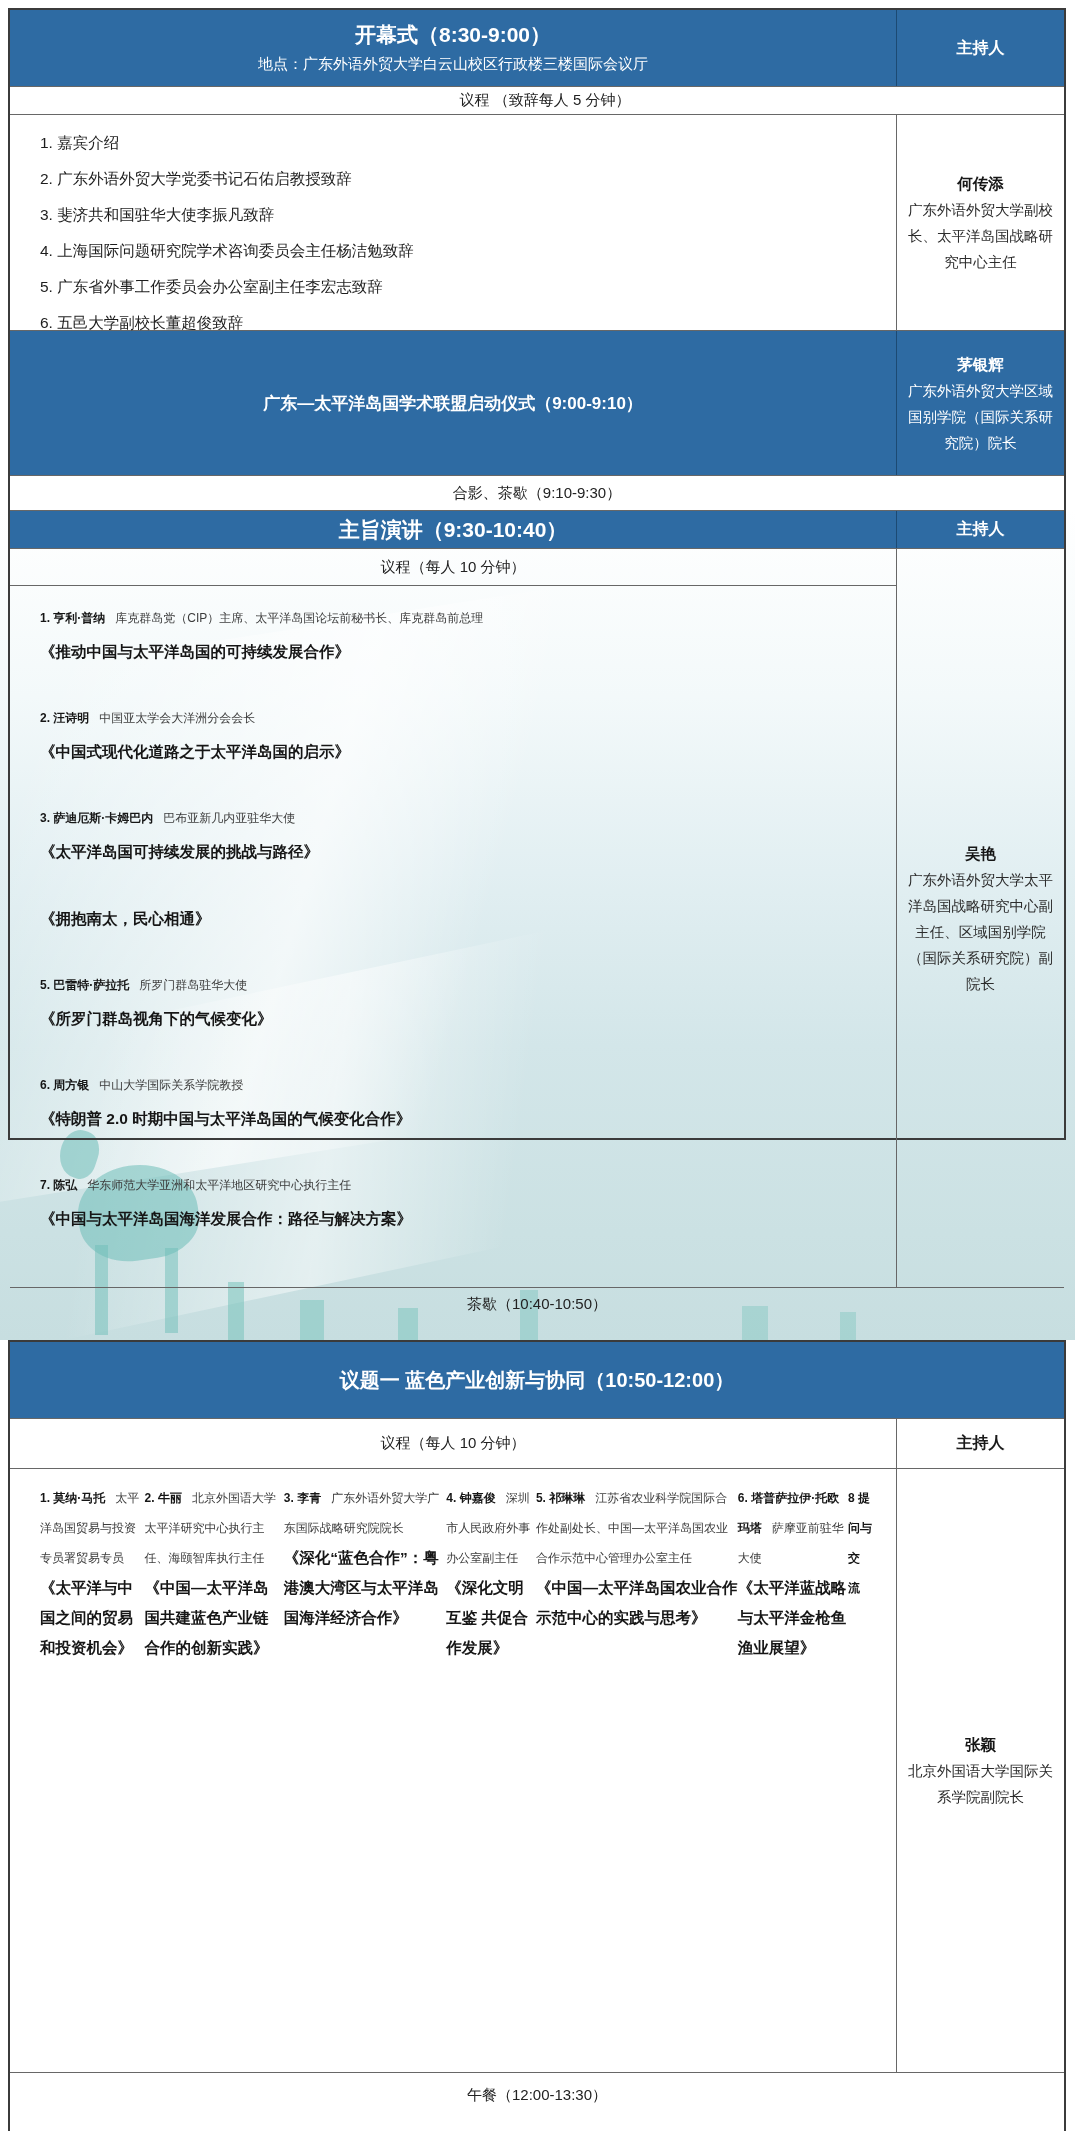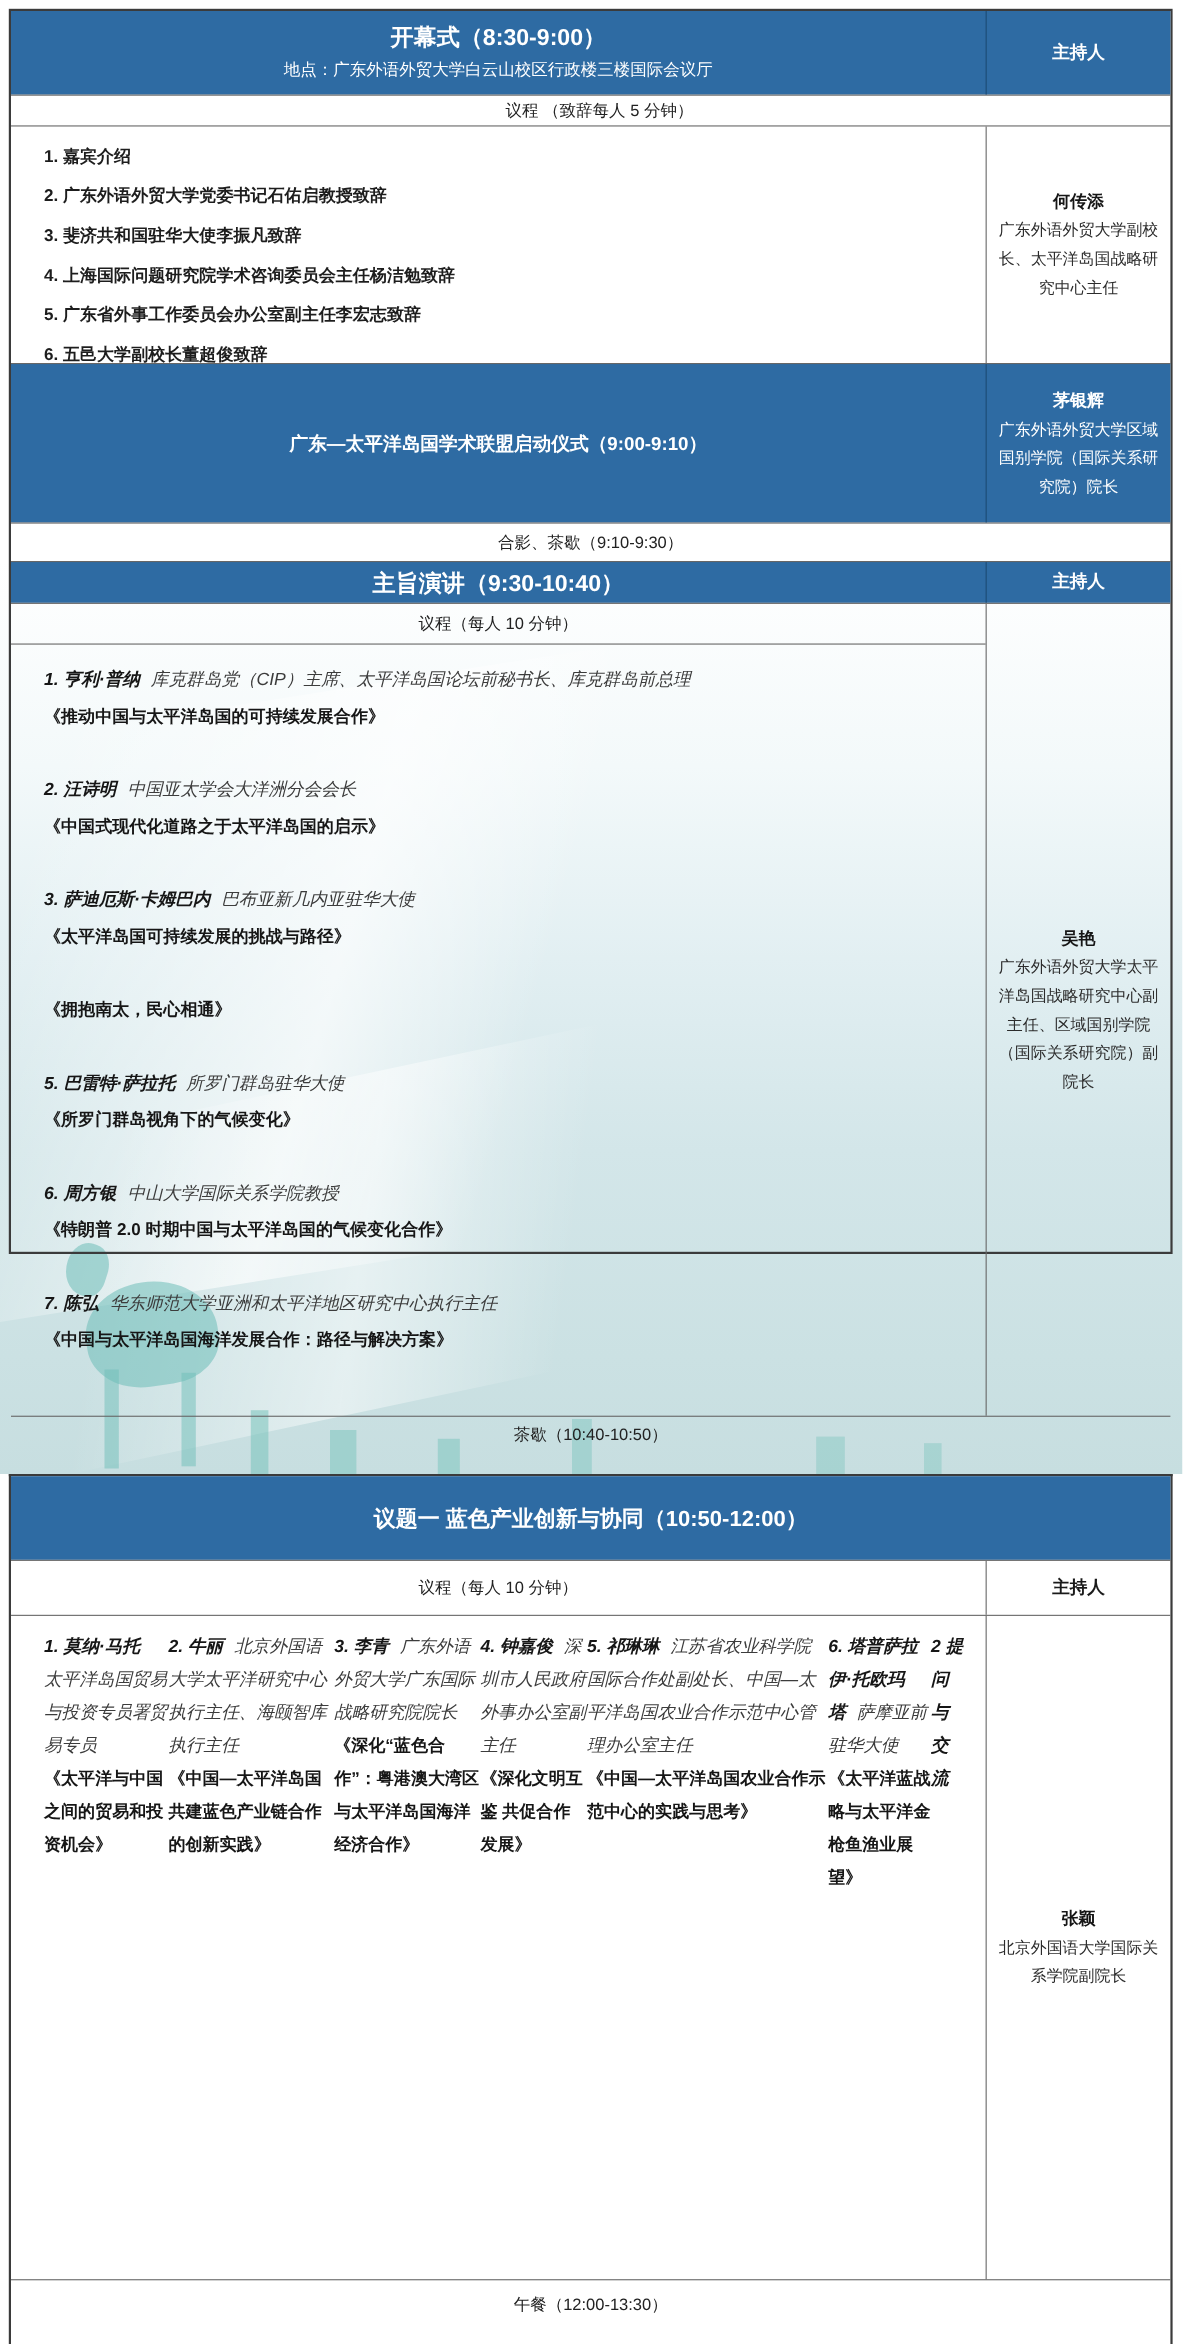--- a/index.html
+++ b/index.html
@@ -64,32 +64,32 @@
 
   
   .hdr-title{font-size:21px; font-weight:bold; line-height:30px;}
   .hdr-sub{font-size:15px; line-height:24px; margin-top:2px;}
   .host-label{font-size:16px; font-weight:bold;}
   .host-label-dark{font-size:16px; font-weight:bold; color:#1a1a1a;}
   .note-text{font-size:15px; color:#222; text-align:center;}
   .full-cell{flex:1; display:flex; align-items:center; justify-content:center;}
 
   .open-items{padding:10px 20px 0 30px; justify-content:flex-start;}
-  .open-item{font-size:15.5px; font-weight:bold; color:#1d1d1d; line-height:36px; white-space:nowrap;}
+  .open-item{font-size:15.5px; font-weight:normal; color:#1d1d1d; line-height:36px; white-space:nowrap;}
 
   .launch-title{font-size:17px; font-weight:bold; text-align:center;}
   .khdr-title{font-size:21px; font-weight:bold; text-align:center;}
 
   .sub-note{height:37px; box-sizing:border-box; border-bottom:1px solid #676767;
             display:flex; align-items:center; justify-content:center;}
   .speeches{flex:1; padding:16px 18px 0 30px; box-sizing:border-box;}
 
   .entry{margin-bottom:34px;}
   .entry:last-child{margin-bottom:0;}
-  .entry .l1{font-size:16px; line-height:33px; color:#3c3c3c;font-style:italic;}
+  .entry .l1{font-size:12px; line-height:33px; color:#3c3c3c;}
   .entry .nm{font-weight:bold; color:#161616; margin-right:10px;}
   .entry .topic{font-size:15.5px; font-weight:bold; color:#161616; line-height:33px;}
   .entry .topic:empty{display:none;}
 
   .t2 .speeches2{flex:1; padding:14px 18px 0 30px; box-sizing:border-box; justify-content:flex-start; display:flex; flex-direction:row;}
   .t2 .entry{margin-bottom:28px;}
   .t2 .entry .l1{line-height:30px;}
   .t2 .entry .topic{line-height:30px;}
 
   .side-host{padding:6px 8px;}
@@ -269,21 +269,21 @@
         </div>
         <div class="entry">
           <div class="l1"><span class="nm">5. 祁琳琳</span><span class="aff">江苏省农业科学院国际合作处副处长、中国—太平洋岛国农业合作示范中心管理办公室主任</span></div>
           <div class="topic">《中国—太平洋岛国农业合作示范中心的实践与思考》</div>
         </div>
         <div class="entry">
           <div class="l1"><span class="nm">6. 塔普萨拉伊·托欧玛塔</span><span class="aff">萨摩亚前驻华大使</span></div>
           <div class="topic">《太平洋蓝战略与太平洋金枪鱼渔业展望》</div>
         </div>
         <div class="entry">
-          <div class="l1"><span class="nm">2 提问与交流</span><span class="aff"></span></div>
+          <div class="l1"><span class="nm">8 提问与交流</span><span class="aff"></span></div>
 
         </div>
       </div>
       <div class="side">
         <div class="side-host">
           <div class="n">张颖</div>
           <div class="d">北京外国语大学国际关系学院副院长</div>
         </div>
       </div>
     </div>

